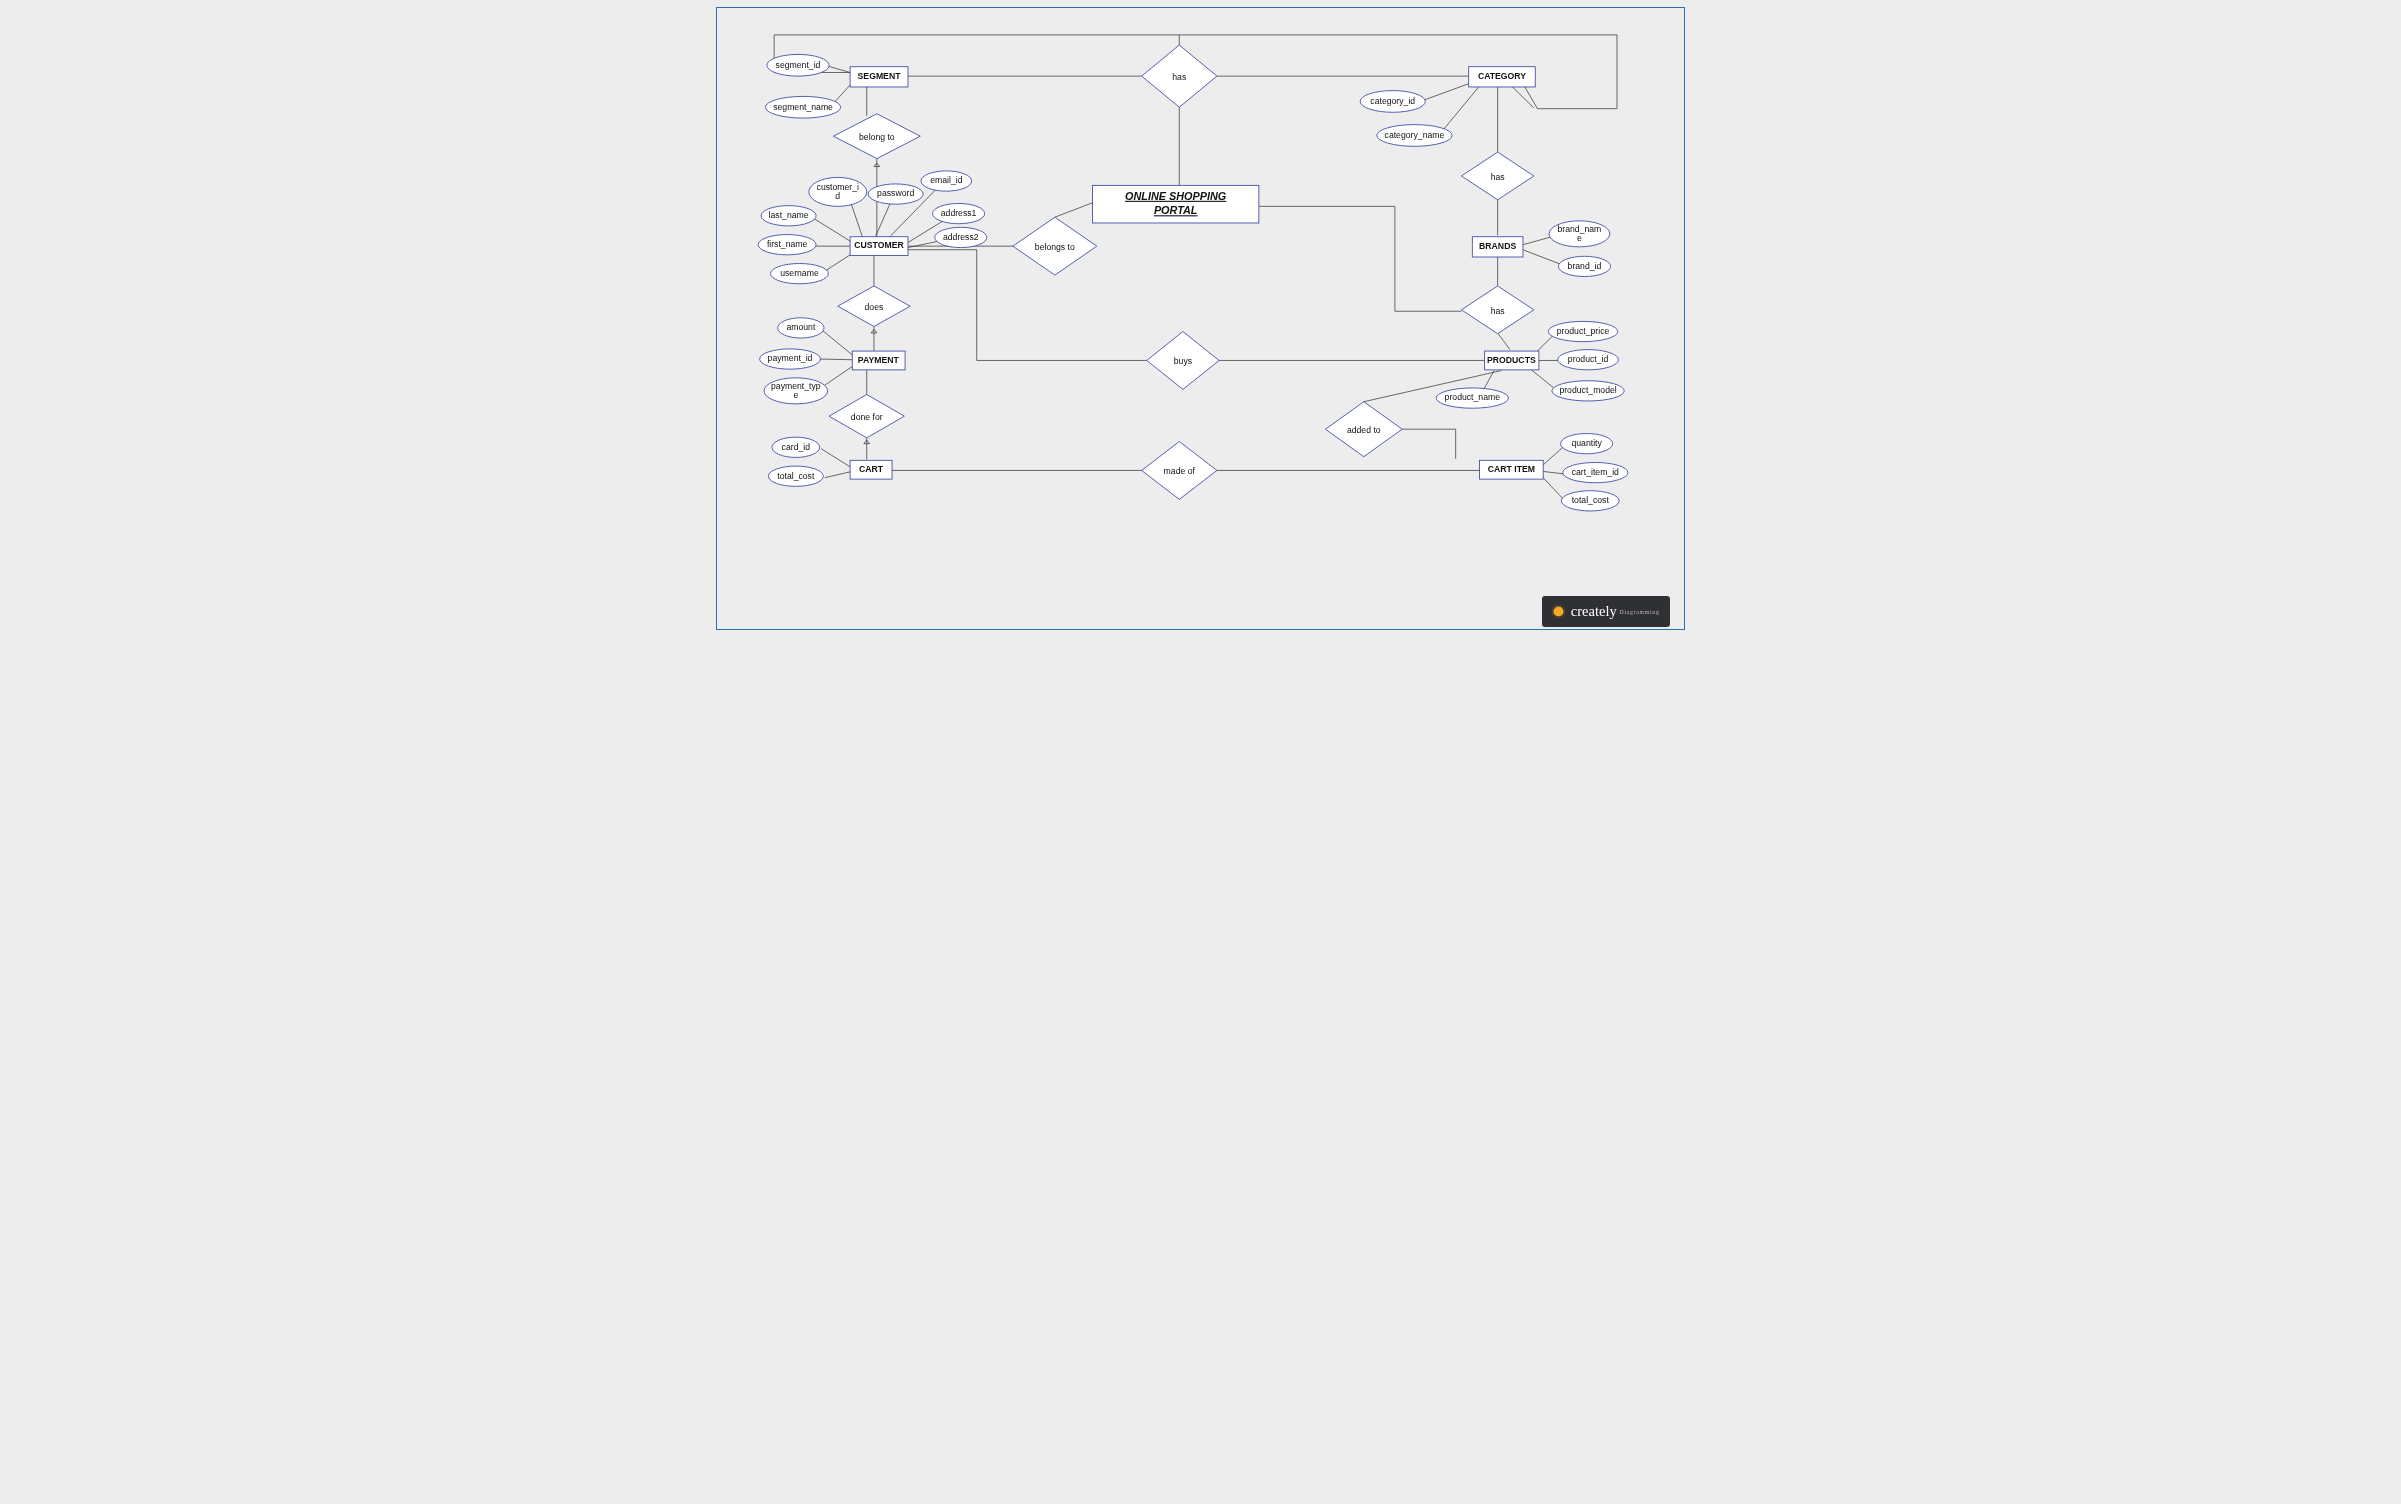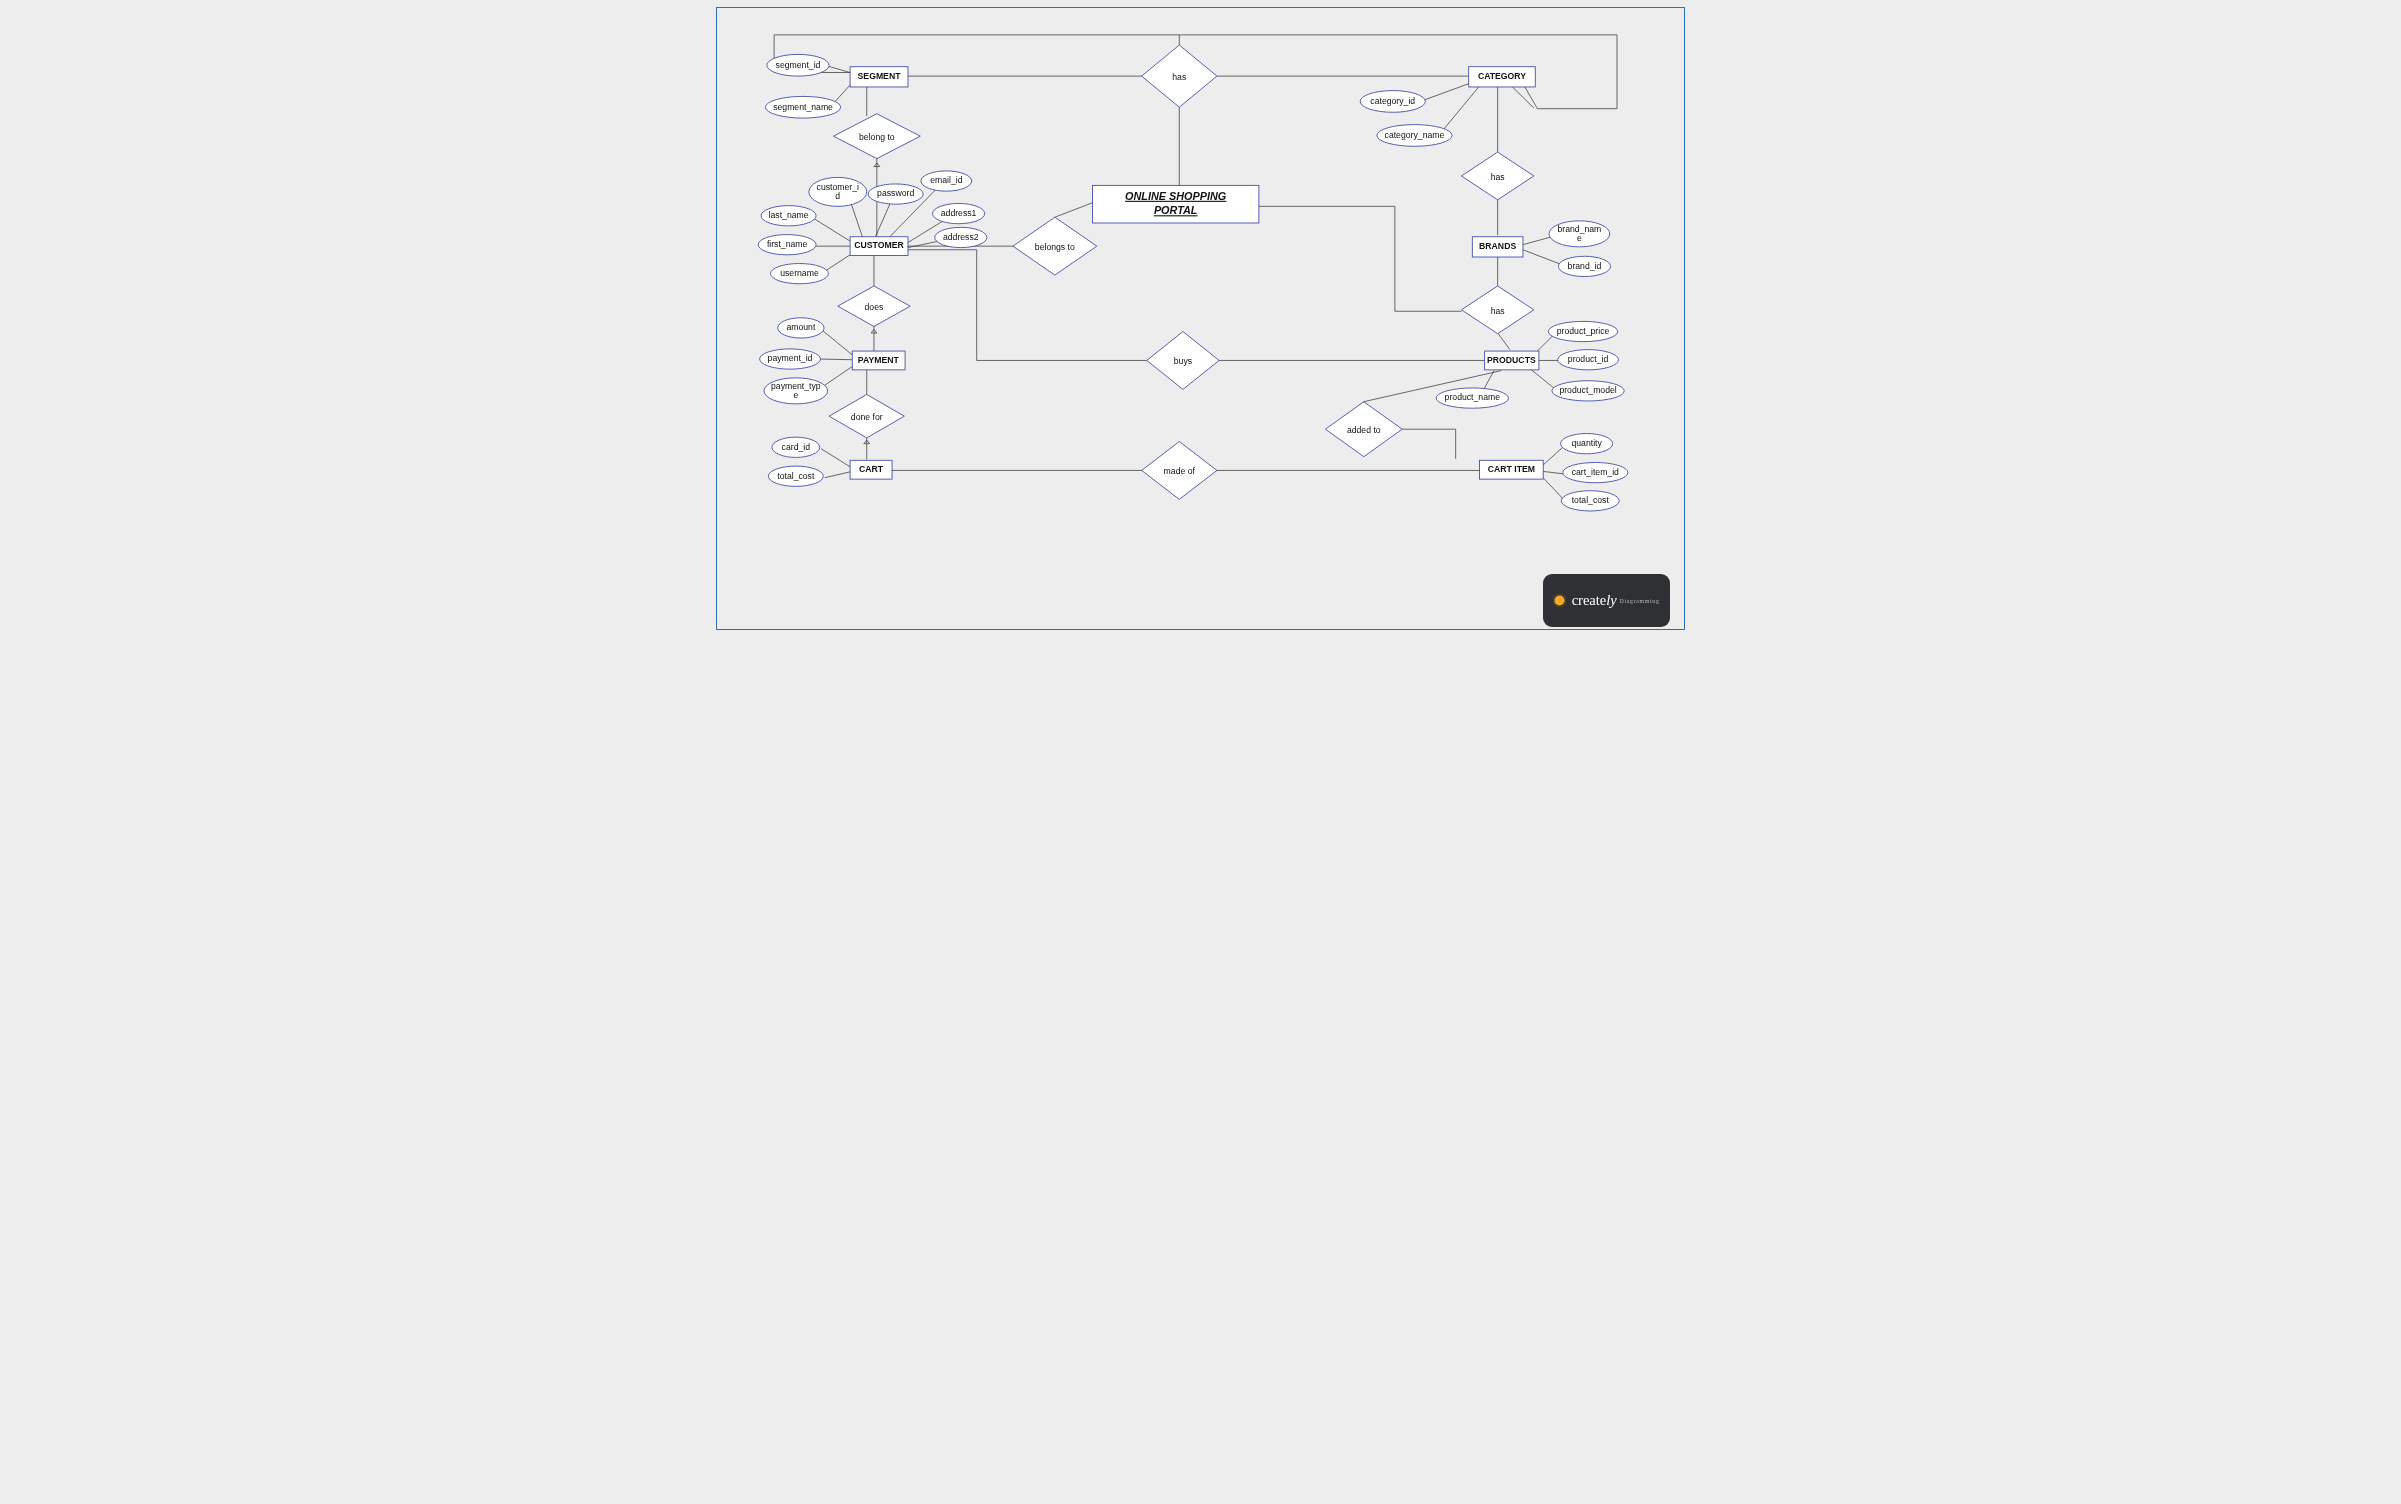--- a/index.html
+++ b/index.html
@@ -6,25 +6,25 @@
   .page{width:984px;height:637px;margin:0 auto;position:relative}
   .frame{position:absolute;inset:7.2px;border:0.7px solid #2b6fb3;background:#ededed}
   svg{position:absolute;left:0;top:0}
   .entity{fill:#fff;stroke:#3d4aa6;stroke-width:1.2}
   .attr{fill:#fff;stroke:#3d4aa6;stroke-width:1.2}
   .rel{fill:#fff;stroke:#3d4aa6;stroke-width:1.2}
   .edge{stroke:#333;stroke-width:1;fill:none}
   text{font-family:Arial,Helvetica,sans-serif;font-size:12px;fill:#111;dominant-baseline:middle;text-anchor:middle}
   .bold{font-weight:700}
   .big{font-size:15px;font-weight:700;font-style:italic;text-decoration:underline}
-  .logo{position:absolute;right:23px;bottom:10px;background:#2f3033;color:#fff;border-radius:9px;
-        font-family:"Times New Roman",serif;font-size:14.5px;padding:18px 10px;display:flex;align-items:center}
+  .logo{position:absolute;right:23px;bottom:10px;background:#2f3033;color:#fff;border-radius:3px;
+        font-family:"Times New Roman",serif;font-size:14.5px;padding:7px 10px;display:flex;align-items:center}
   .logo .bulb{width:13px;height:13px;border-radius:50%;background:#f7a823;margin-right:5.8px;
               box-shadow:0 0 0 1.4px #2f3033 inset}
-  .logo .ly{font-style:italic}
+  .logo .ly{}
   .logo .sub{font-size:5.8px;letter-spacing:0.7px;margin-left:2.9px;color:#bbb}
 </style>
 </head>
 <body>
 
 <div class="page">
   <div class="frame"></div>
 
   <svg width="984" height="637" aria-hidden="true" viewBox="0 0 1360 880">
 

